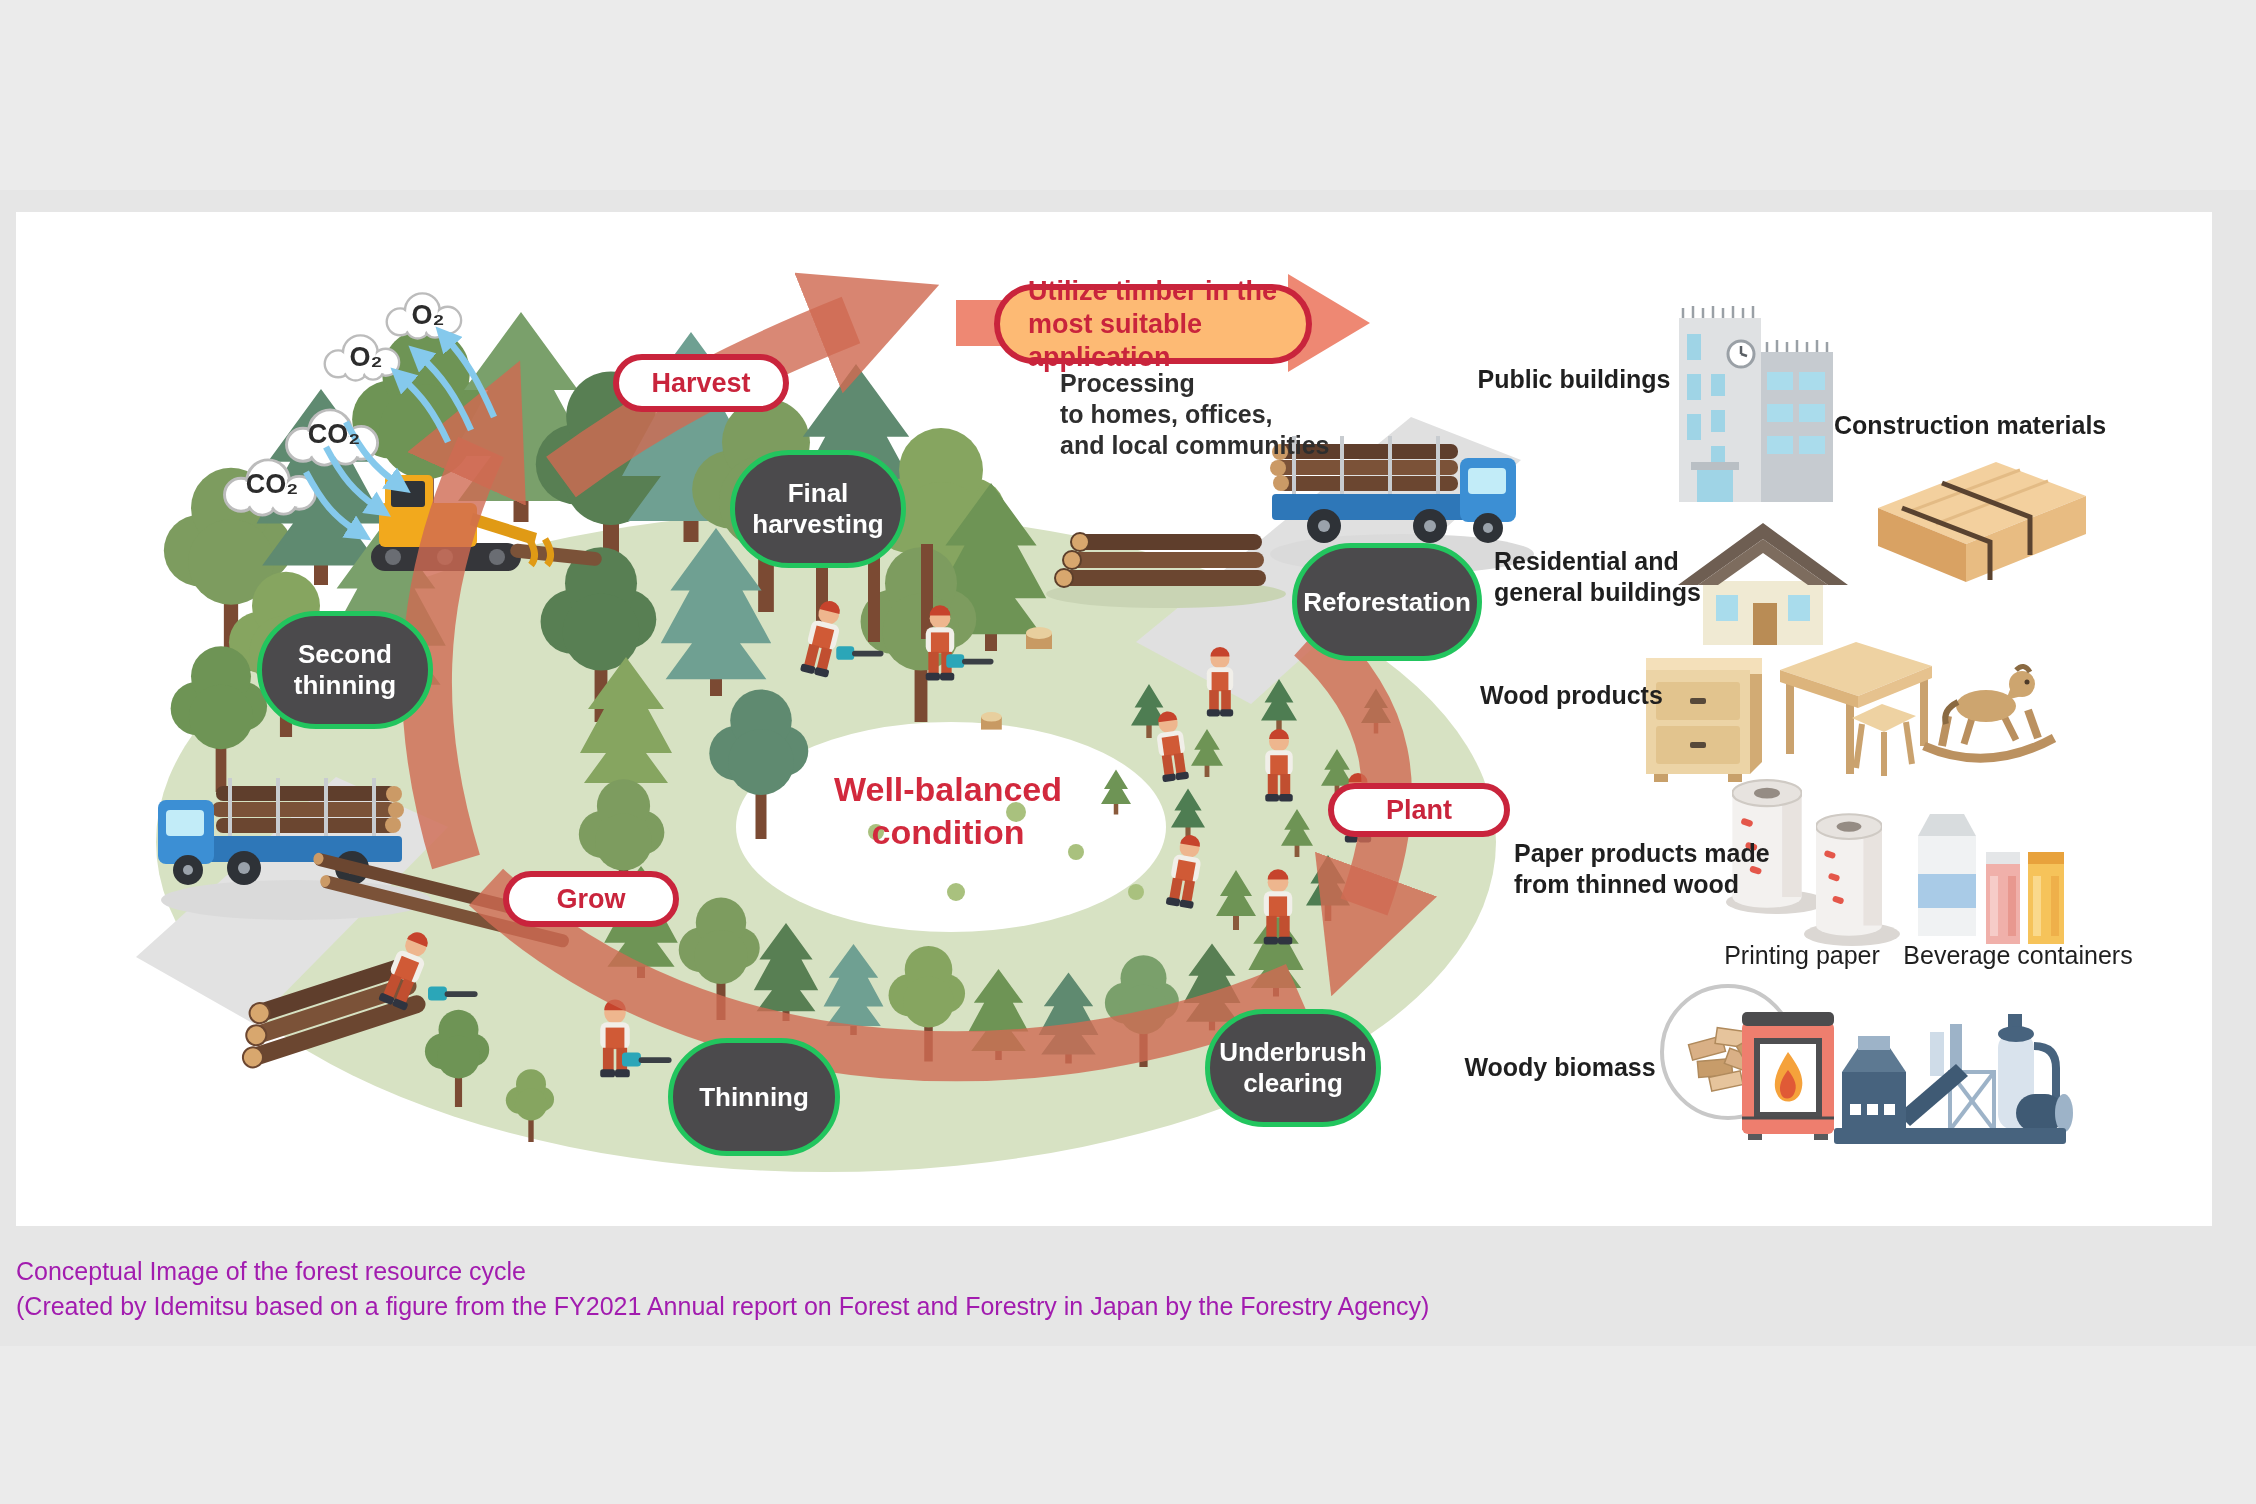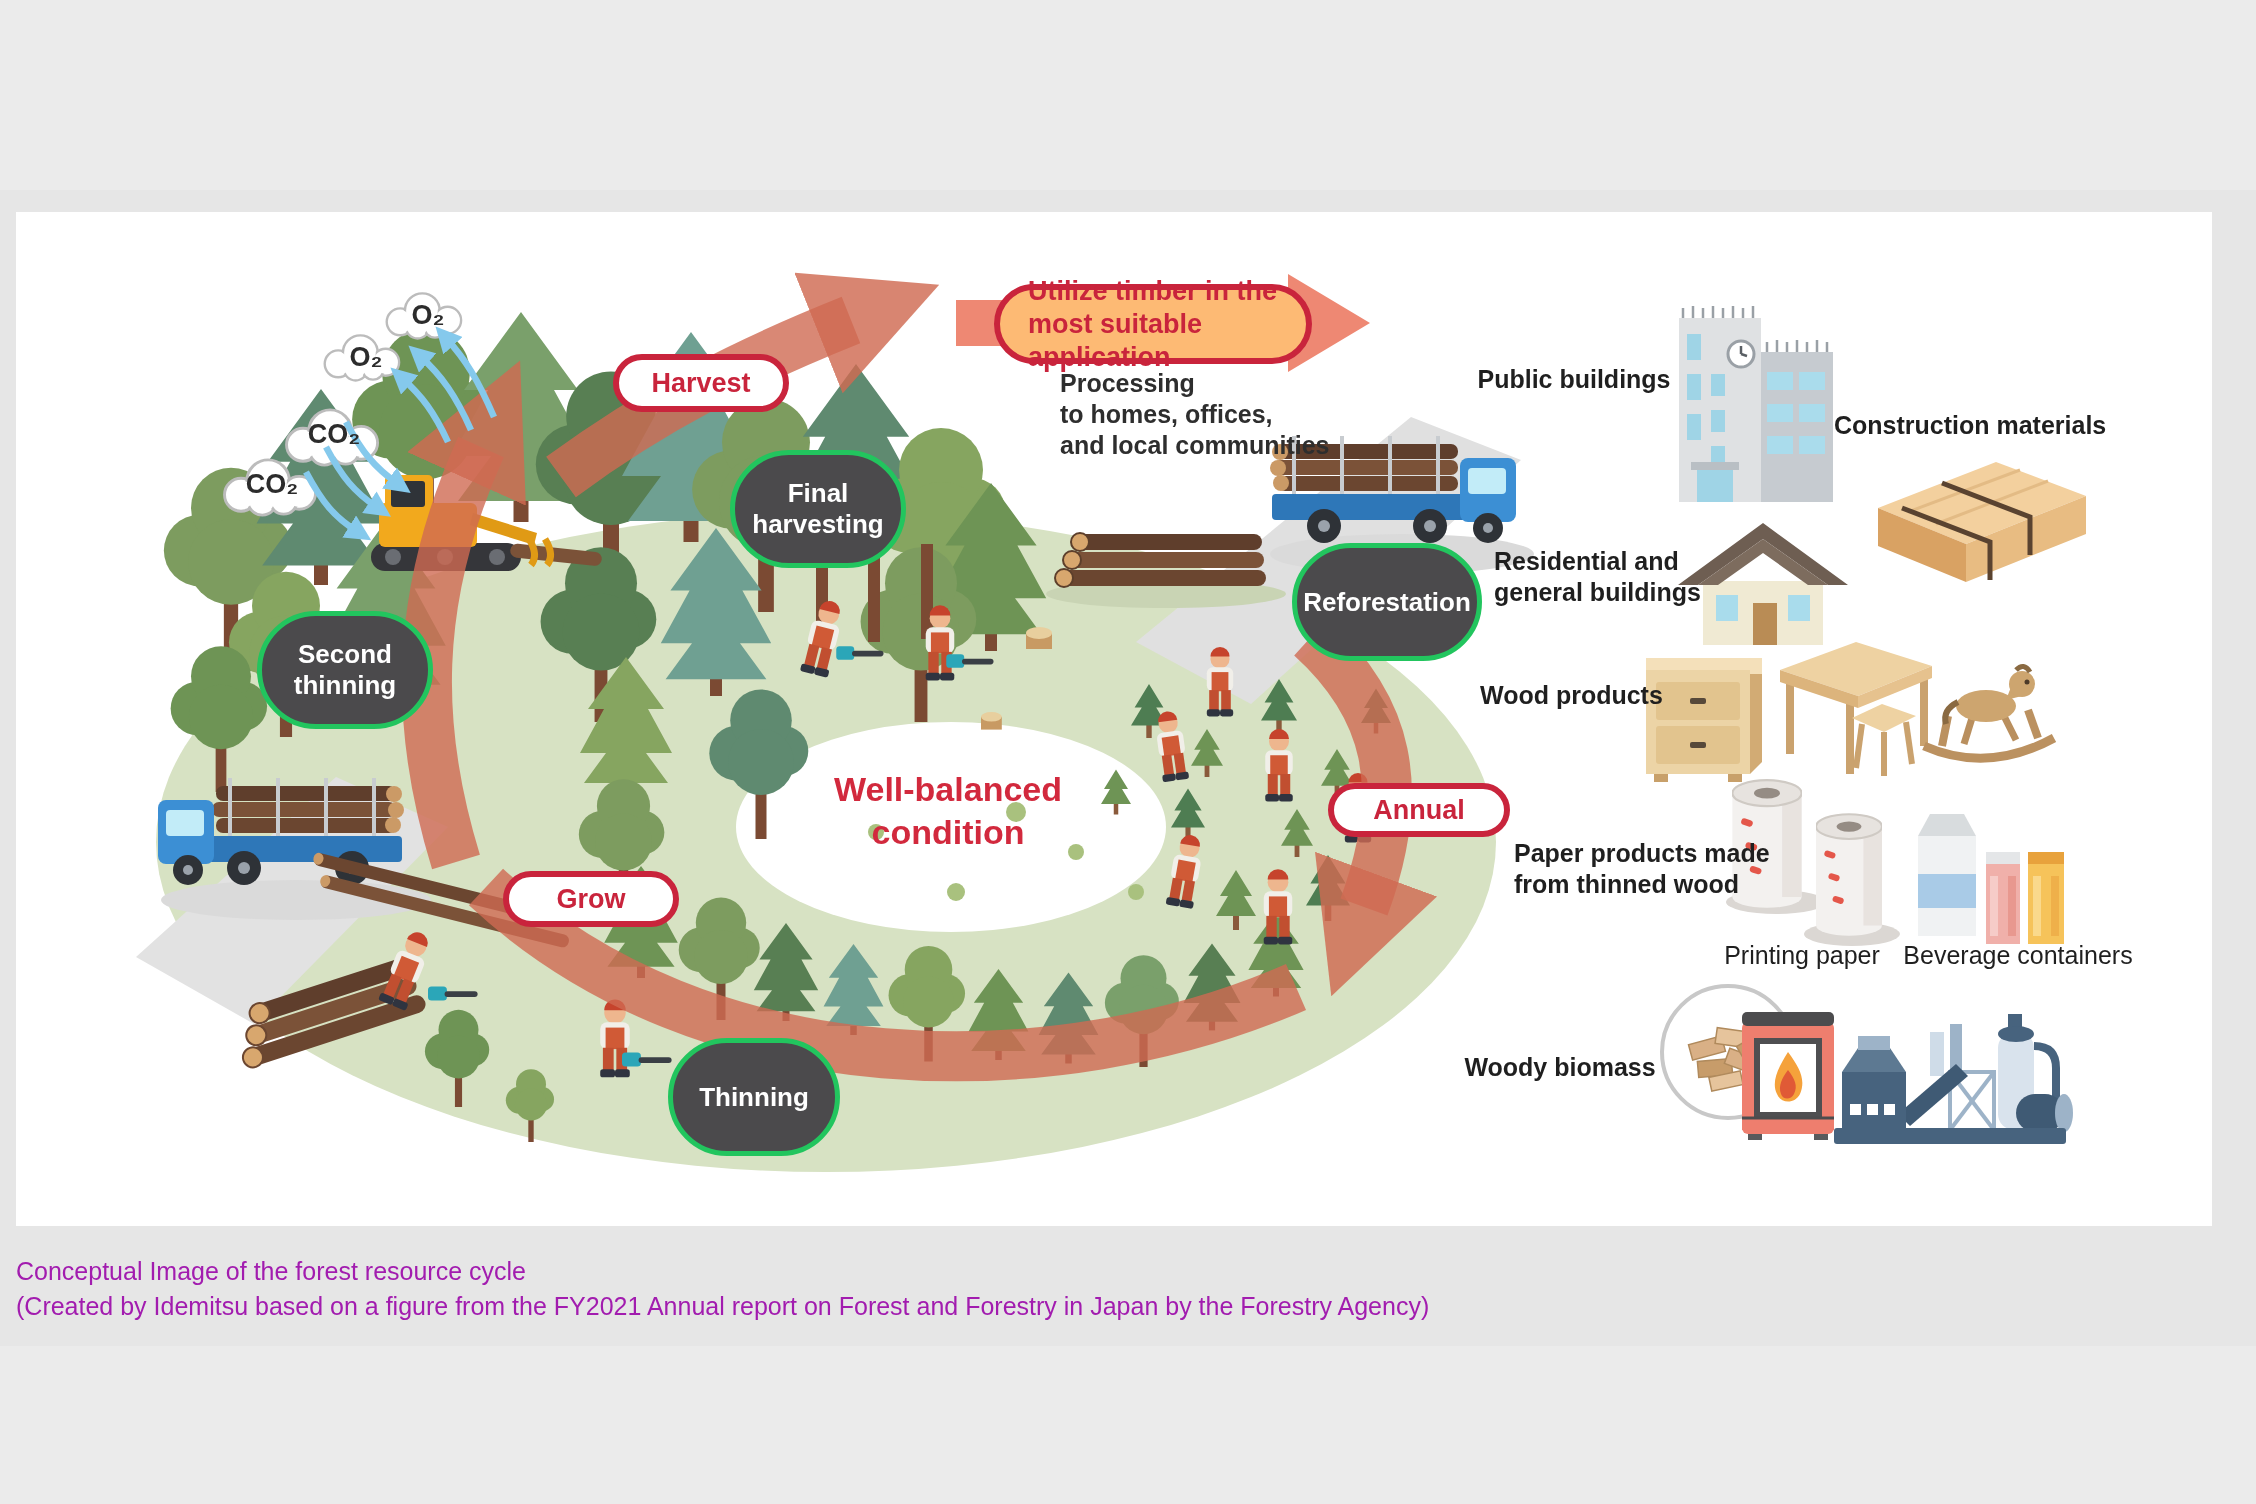--- a/index.html
+++ b/index.html
@@ -496,27 +496,29 @@
         <rect x="33" y="102" width="11" height="11" fill="#ffffff"></rect>
         <rect x="50" y="102" width="11" height="11" fill="#ffffff"></rect>
         <rect x="182" y="92" width="48" height="38" rx="19" fill="#3f5a74"></rect>
         <ellipse cx="230" cy="111" rx="9" ry="19" fill="#9db3c8"></ellipse>
         <rect x="0" y="126" width="232" height="16" rx="3" fill="#47637e"></rect>
       </g>
     </svg>
 
     <div class="pill-red" id="pill-harvest">Harvest</div>
     <div class="pill-red" id="pill-grow">Grow</div>
-    <div class="pill-red" id="pill-plant">Annual</div>
+    <div class="pill-red" id="pill-plant">Plant</div>
 
     <div class="pill-dark" id="pill-final">Final
 harvesting</div>
     <div class="pill-dark" id="pill-second">Second
 thinning</div>
     <div class="pill-dark" id="pill-thinning">Thinning</div>
+    <div class="pill-dark" id="pill-underbrush">Underbrush
+clearing</div>
     <div class="pill-dark" id="pill-reforestation">Reforestation</div>
 
     <div id="banner">Utilize timber in the
 most suitable application</div>
     <div id="center-label">Well-balanced
 condition</div>
     <div id="processing">Processing
 to homes, offices,
 and local communities</div>
 

